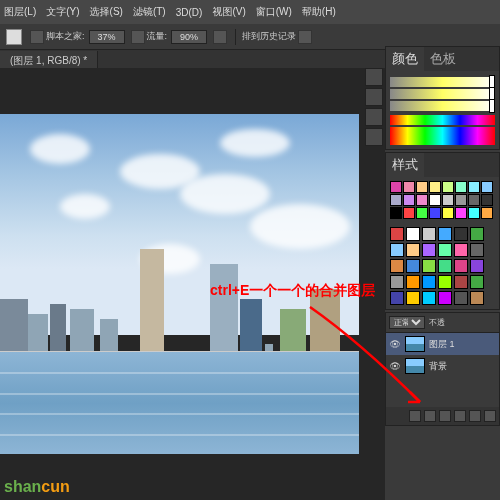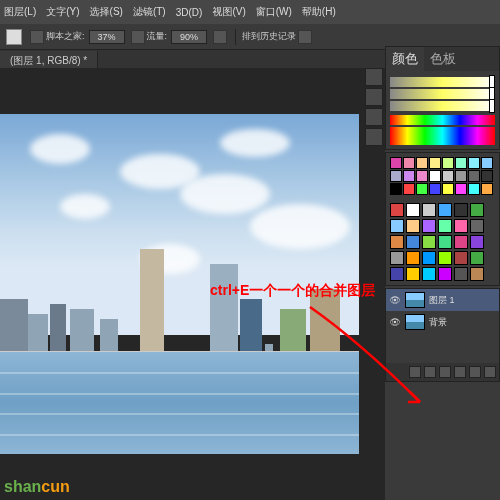--- a/index.html
+++ b/index.html
@@ -161,20 +161,23 @@
     <div class="color-picker">
       <div class="grad"></div>
       <div class="grad"></div>
       <div class="grad"></div>
       <div class="hue" style="margin-top:4px"></div>
       <div class="spectrum"></div>
     </div>
   </div>
 
   <div class="panel">
+    <div class="panel-tabs">
+      <span class="active">样式</span>
+    </div>
     <div class="swatches" id="swatch-grid">
         <div class="swatch" style="background: rgb(221, 68, 170);"></div>
         <div class="swatch" style="background: rgb(238, 136, 170);"></div>
         <div class="swatch" style="background: rgb(255, 204, 136);"></div>
         <div class="swatch" style="background: rgb(255, 238, 136);"></div>
         <div class="swatch" style="background: rgb(204, 255, 136);"></div>
         <div class="swatch" style="background: rgb(136, 255, 204);"></div>
         <div class="swatch" style="background: rgb(136, 238, 255);"></div>
         <div class="swatch" style="background: rgb(136, 204, 255);"></div>
         <div class="swatch" style="background: rgb(170, 170, 204);"></div>
@@ -222,20 +225,24 @@
         <div class="style-sw" style="background: rgb(68, 68, 170);"></div>
         <div class="style-sw" style="background: rgb(255, 204, 0);"></div>
         <div class="style-sw" style="background: rgb(0, 204, 255);"></div>
         <div class="style-sw" style="background: rgb(204, 0, 255);"></div>
         <div class="style-sw" style="background: rgb(85, 85, 85);"></div>
         <div class="style-sw" style="background: rgb(187, 136, 85);"></div>
       </div>
   </div>
 
   <div class="panel">
+    <div class="layers-opts">
+      <select><option>正常</option></select>
+      <span>不透</span>
+    </div>
     <div class="layer-row">
       <div class="eye">👁</div>
       <div class="thumb"></div>
       <span>图层 1</span>
     </div>
     <div class="layer-row" style="background:#3a3a3a">
       <div class="eye">👁</div>
       <div class="thumb"></div>
       <span>背景</span>
     </div>

